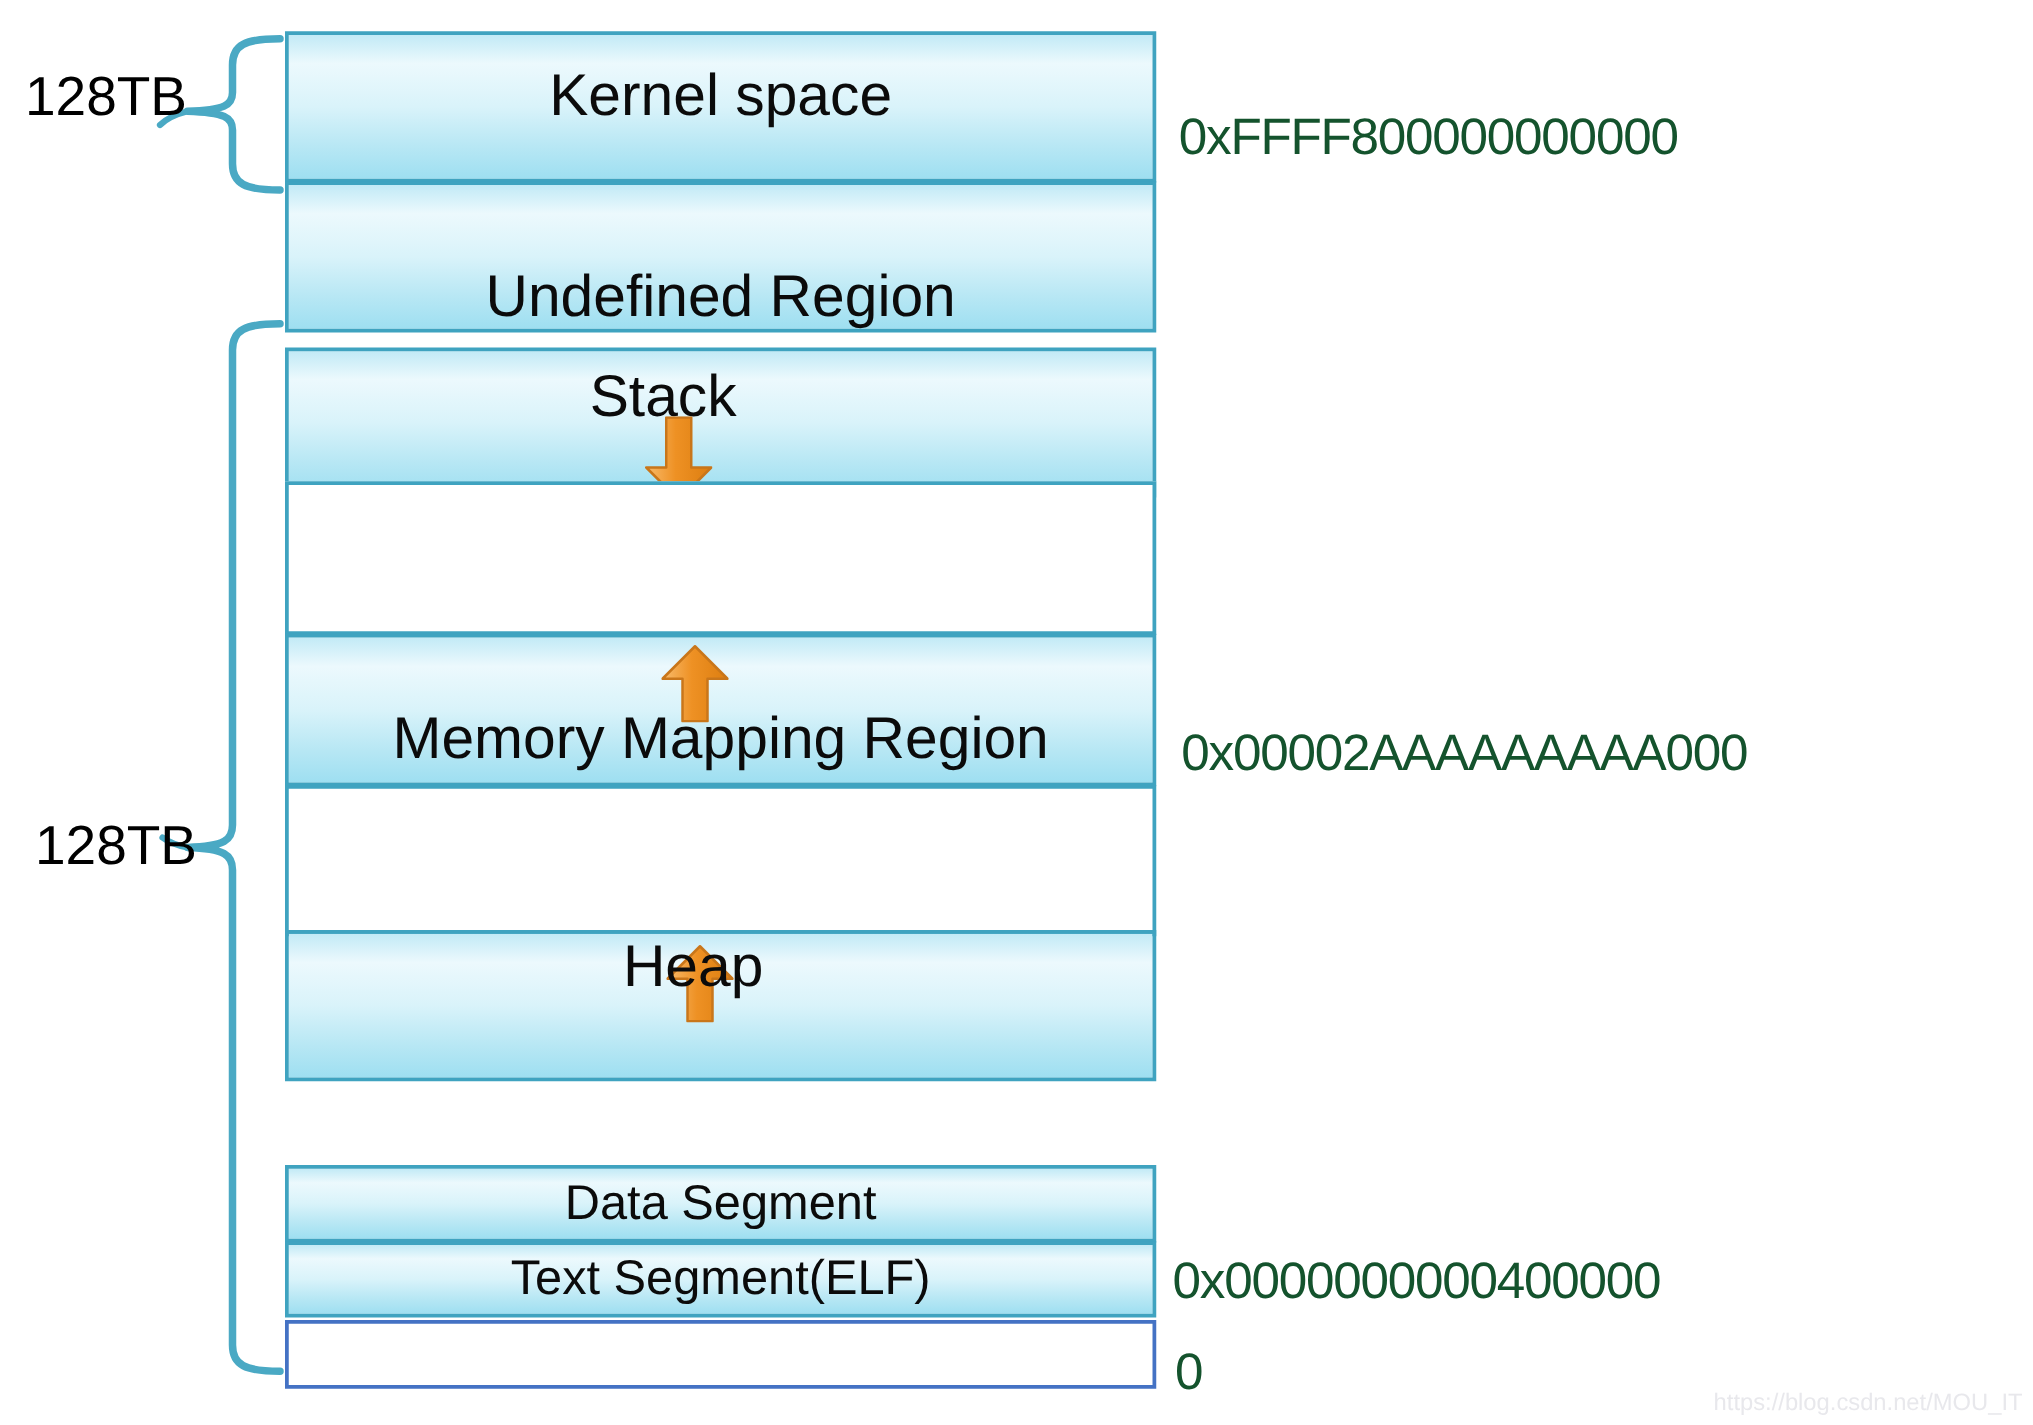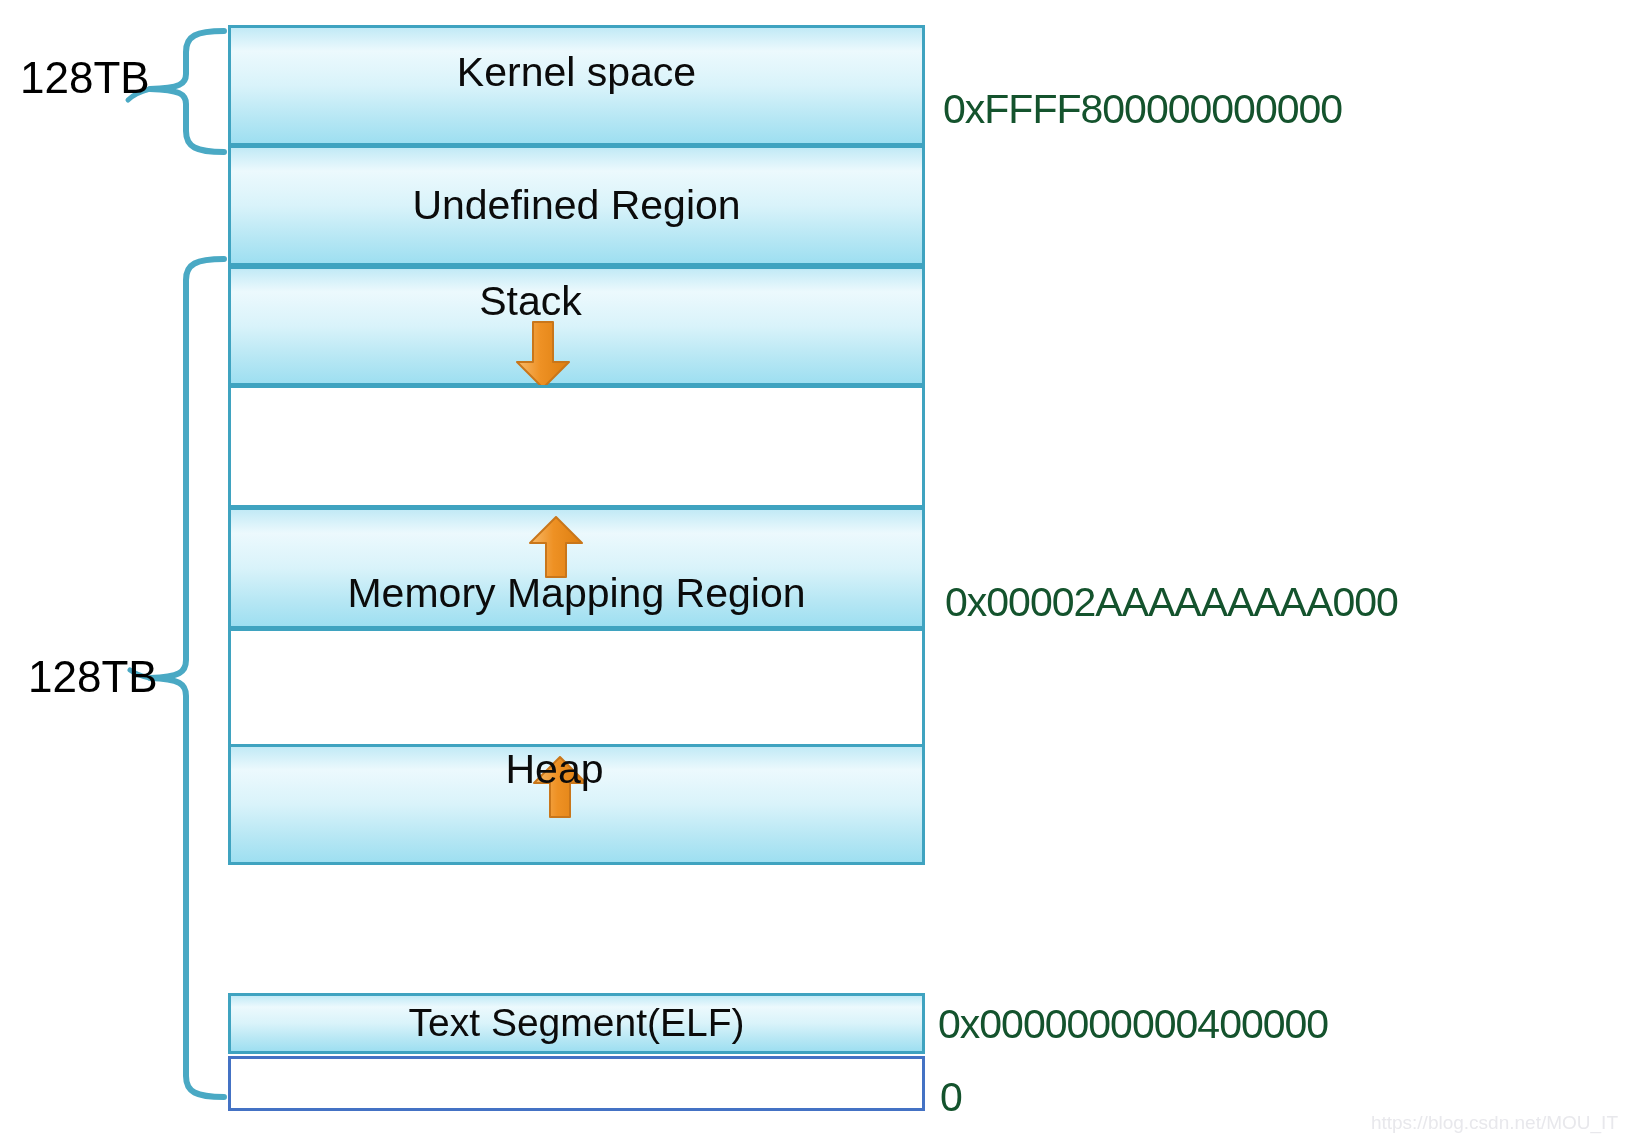--- a/index.html
+++ b/index.html
@@ -17,26 +17,26 @@
     box-sizing:border-box;
     border:3px solid #3fa3c0;
     display:flex;justify-content:center;align-items:center;
     color:#0b0b0b;
   }
   .region.blue{
     background:linear-gradient(180deg,#c2eaf6 0%,#ecf9fd 20%,#d9f3fa 50%,#b7e7f4 78%,#9edff1 100%);
   }
   .region.white{background:#ffffff;}
   .region.bottom{background:#ffffff;border:3px solid #4472c4;}
-  .rlabel{font-size:41px;line-height:1.1;white-space:nowrap;}
+  .rlabel{font-size:47px;line-height:1.1;white-space:nowrap;}
   .rlabel.small{font-size:39px;}
 
   .r-kernel   {top:25px;  height:121px; align-items:flex-start; padding-top:22px;}
-  .r-undef    {top:145px; height:121px;}
-  .r-stack    {top:266px; height:120px; align-items:flex-start; padding-top:10px;}
+  .r-undef    {top:145px; height:121px;align-items:flex-end;}
+  .r-stack    {top:278px; height:120px; align-items:flex-start; padding-top:10px;}
   .r-gap1     {top:385px; height:123px;}
   .r-mmr      {top:507px; height:122px; align-items:flex-end; padding-bottom:10px;text-align:right;}
   .r-gap2     {top:628px; height:121px;}
   .r-heap     {top:744px; height:121px; align-items:flex-start; padding-bottom:14px;}
   .r-bss      {top:871px; height:62px;}
   .r-data     {top:932px; height:62px;}
   .r-text     {top:993px; height:61px;}
   .r-bot      {top:1056px;height:55px;}
 
   
@@ -126,20 +126,23 @@
   <div class="region white r-gap2"></div>
 
   <div class="region blue r-heap">
     <svg class="arrow arrow-heap" width="54" height="62" viewBox="0 0 54 62">
       <polygon points="27,1 53,27 37,27 37,61 17,61 17,27 1,27" fill="url(#og1)" stroke="#c9761a" stroke-width="2" stroke-linejoin="round"></polygon>
     </svg>
     <span class="rlabel" style="transform:translateX(-22px);">Heap</span>
   </div>
 
 
+  <div class="region blue r-data">
+    <span class="rlabel small">Data Segment</span>
+  </div>
 
   <div class="region blue r-text">
     <span class="rlabel small">Text Segment(ELF)</span>
   </div>
 
   <div class="region bottom r-bot"></div>
 
   <div class="addr addr-kernel">0xFFFF800000000000</div>
   <div class="addr addr-mmap">0x00002AAAAAAAAA000</div>
   <div class="addr addr-elf">0x0000000000400000</div>

